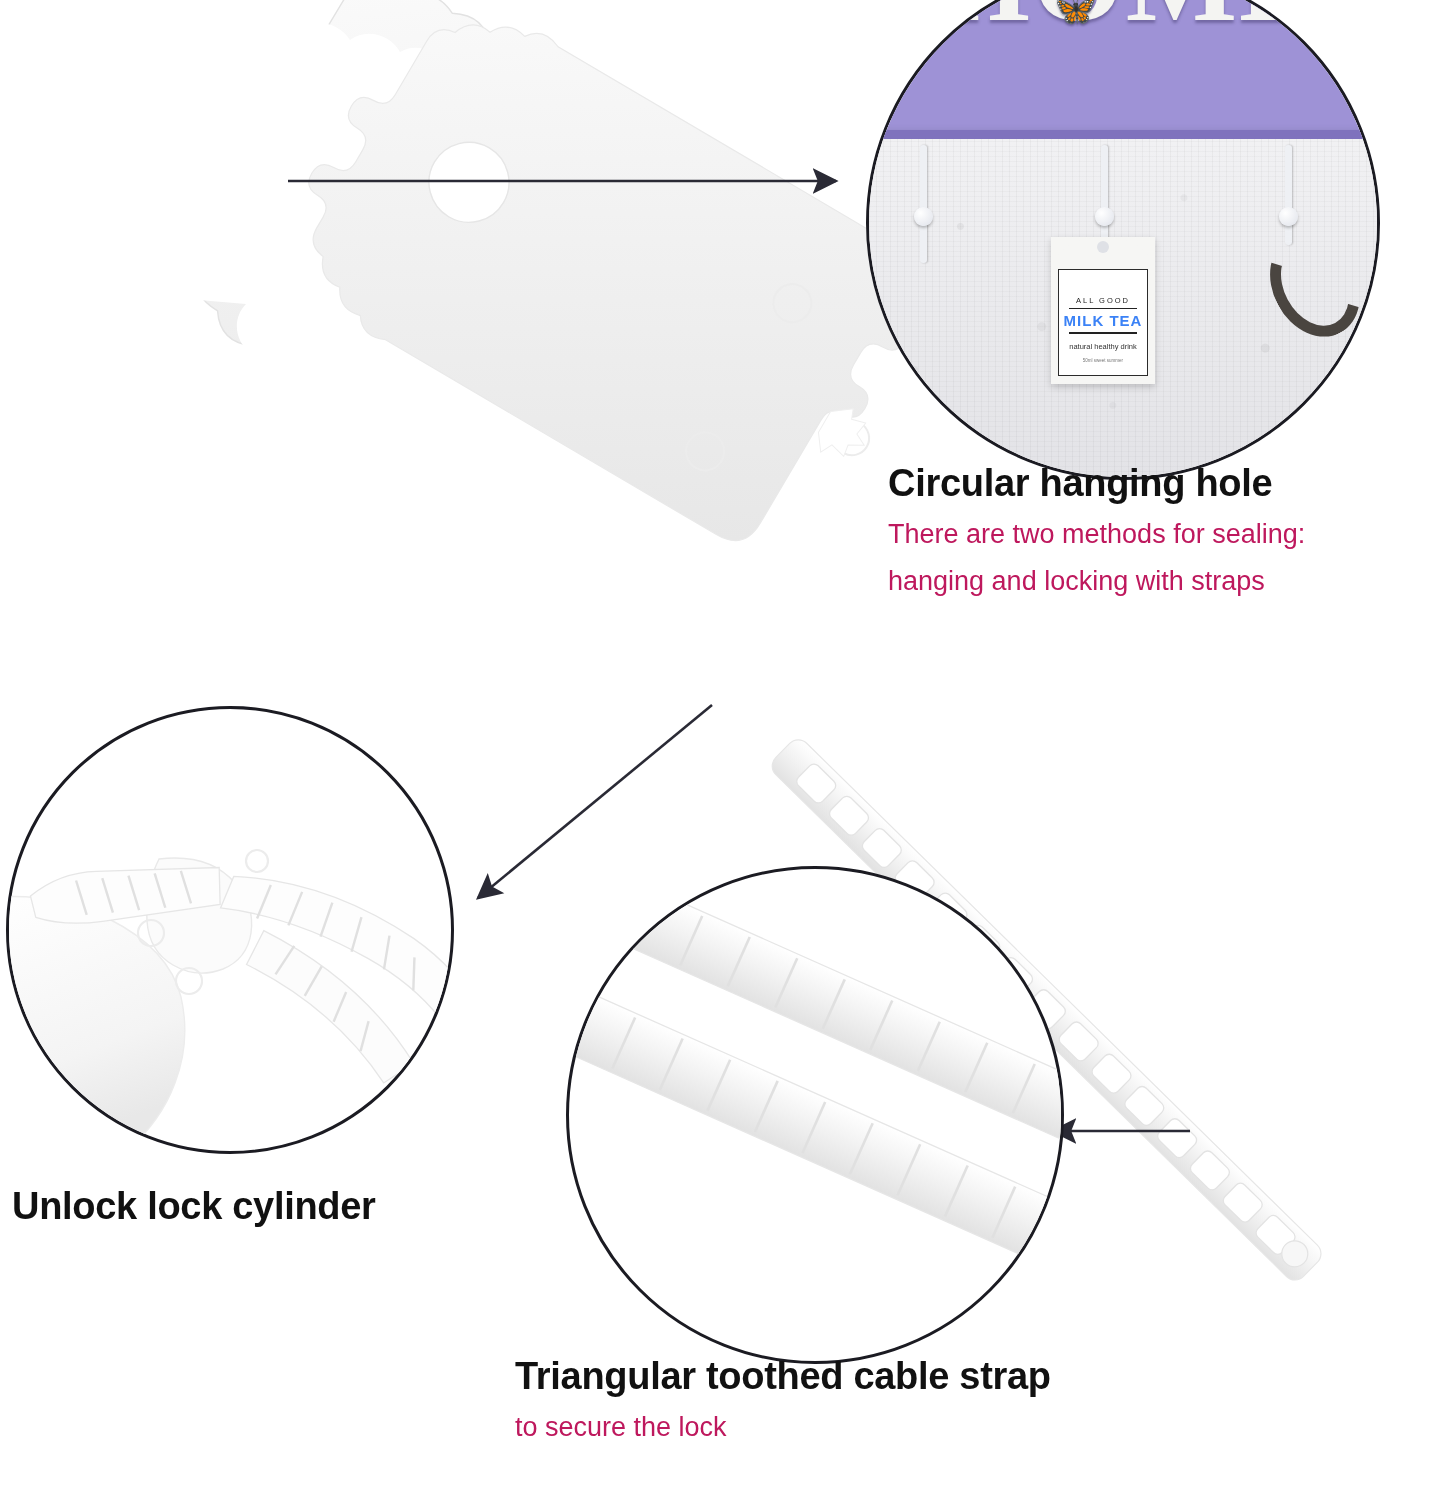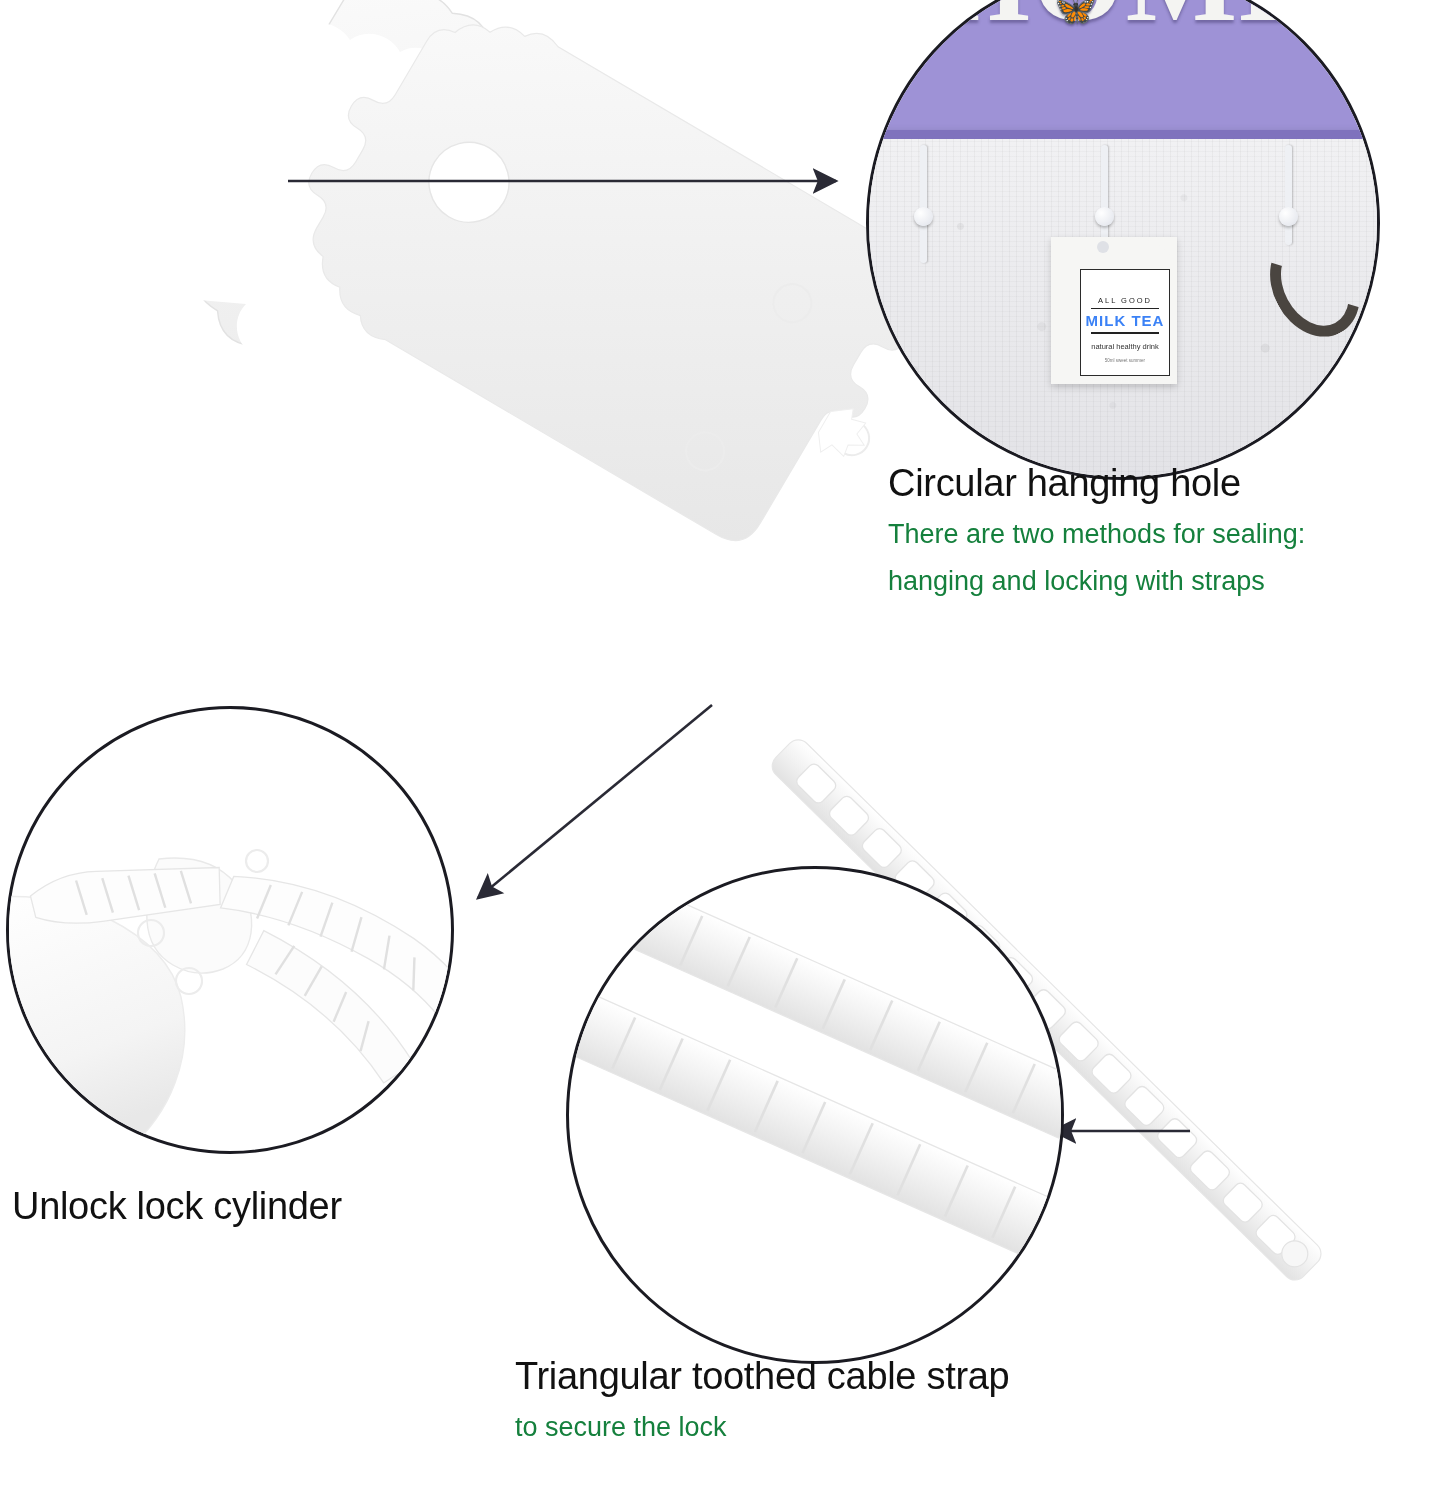--- a/index.html
+++ b/index.html
@@ -63,23 +63,23 @@
   .ml-sub{font-size:7.5px;color:#333;margin-top:8px;}
   .ml-tiny{font-size:4.5px;color:#777;margin-top:7px;line-height:1.5;}
 
   
   #circle-buckle{left:6px;top:706px;width:448px;height:448px;}
   
   #circle-strap{left:566px;top:866px;width:498px;height:498px;}
 
   
   .block{position:absolute;}
-  .block h3{margin:0;font-size:38px;font-weight:400;letter-spacing:-.3px;color:#111;
+  .block h3{margin:0;font-size:38px;font-weight:700;letter-spacing:-.3px;color:#111;
         line-height:1.15;}
-  .block p{margin:10px 0 0 0;font-size:27px;color:#15803d;line-height:1.38;font-weight:400;}
+  .block p{margin:10px 0 0 0;font-size:27px;color:#be185d;line-height:1.38;font-weight:400;}
   #text-hole{left:888px;top:462px;width:520px;}
   #text-buckle{left:12px;top:1185px;width:560px;}
   #text-strap{left:515px;top:1355px;width:680px;}
   .svg-abs{position:absolute;left:0;top:0;pointer-events:none;}
 </style>
 </head>
 <body>
 
 <div class="stage">
 
@@ -253,21 +253,21 @@
         <div class="knob" style="top:62px;"></div>
       </div>
       <div class="hook" style="left:232px;top:176px;height:132px;">
         <div class="knob" style="top:62px;"></div>
       </div>
       <div class="hook" style="left:416px;top:176px;height:100px;">
         <div class="knob" style="top:62px;"></div>
       </div>
       <div class="dark-hook" style="left:404px;top:262px;"></div>
 
-      <div class="mini-tag" style="left:182px;top:268px;padding-left:22px;">
+      <div class="mini-tag" style="left:182px;top:268px;">
         <div class="mt-top"></div>
         <div class="mt-hole"></div>
         <div class="mini-label">
           <div class="ml-all">ALL  GOOD</div>
           <div class="ml-rule"></div>
           <div class="ml-main">MILK TEA</div>
           <div class="ml-rule"></div>
           <div class="ml-sub">natural healthy drink</div>
           <div class="ml-tiny">50ml sweet
 summer</div>

